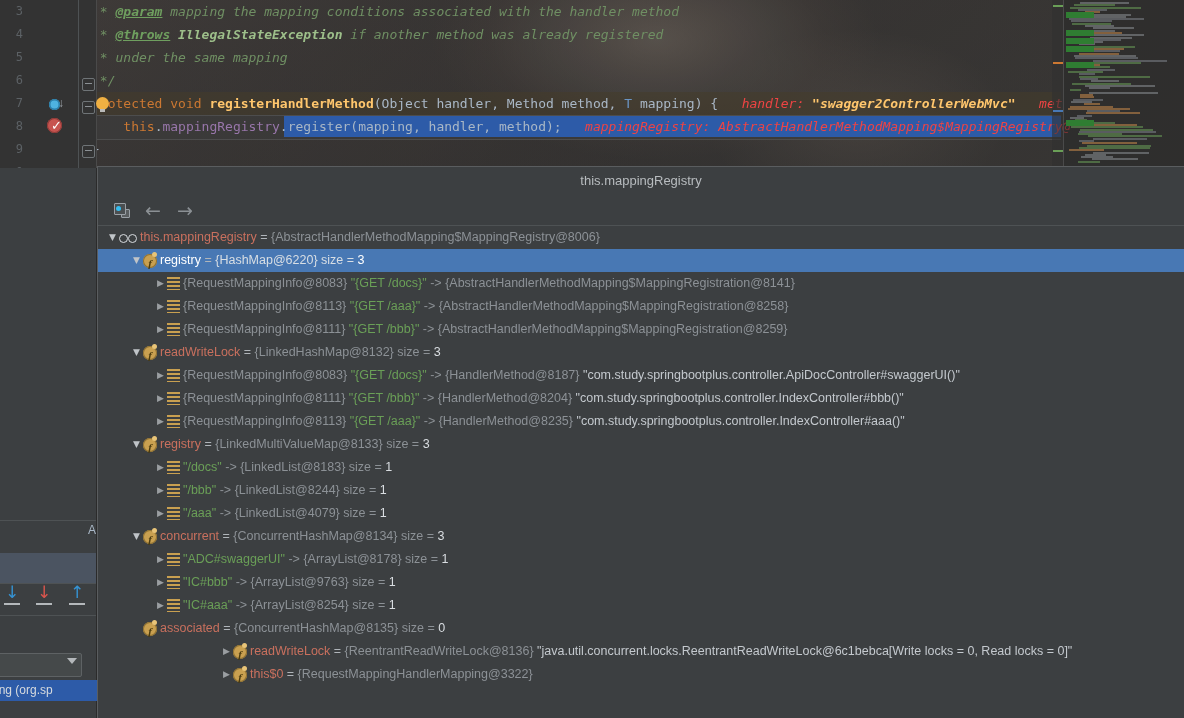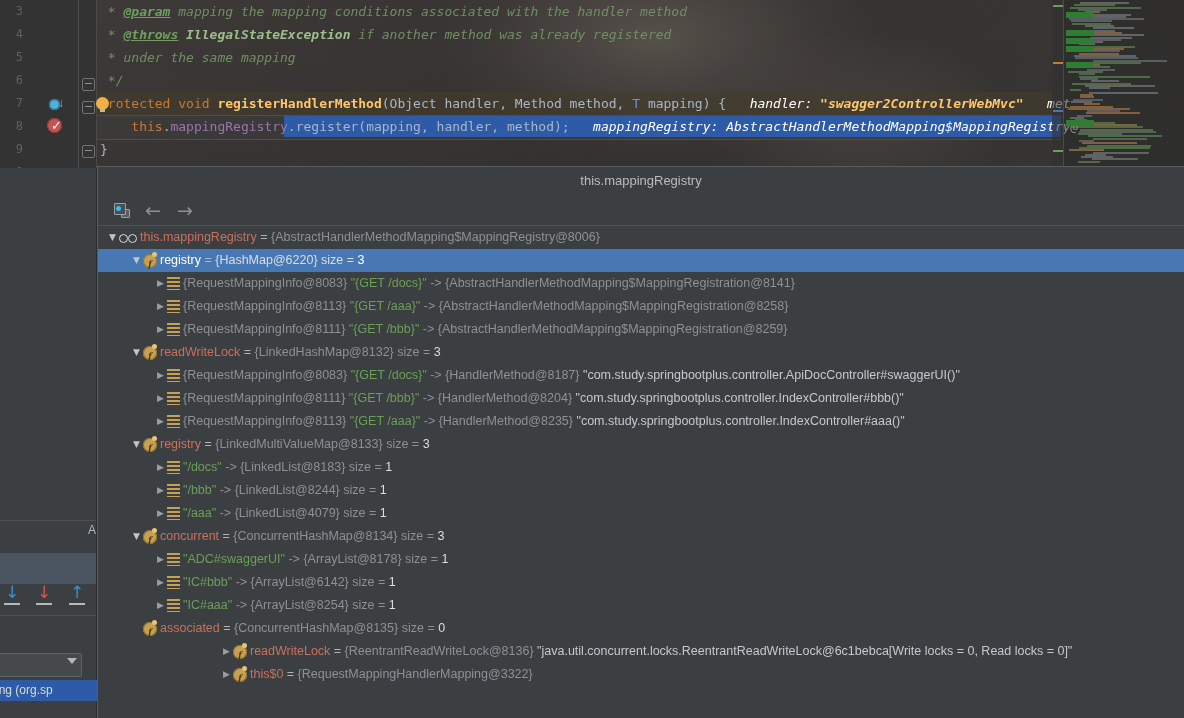--- a/index.html
+++ b/index.html
@@ -96,35 +96,35 @@
     width: 13px; height: 13px; border-radius: 50%;
     background: #f0b042;
   }
   .bulb::after {
     content: ""; position: absolute;
     left: 4px; top: 12px; width: 5px; height: 3px;
     background: #b9b9b9;
   }
 
   .code {
-    position: absolute; left: 100px; top: 0;
+    position: absolute; left: 92px; top: 0;
     font-family: "DejaVu Sans Mono", monospace;
     font-size: 13px; line-height: 23px;
     white-space: pre;
   }
   .code .ln { height: 23px; }
   .cm { color: #6f8f63; font-style: italic; }
   .cm-tag { color: #6f9f5f; font-weight: bold; font-style: italic; text-decoration: underline; }
   .cm-b { color: #9dbf8a; font-style: italic; font-weight: bold; }
   .kw { color: #cc7832; }
   .mname { color: #ffc66d; font-weight: bold; }
   .pl { color: #a9b7c6; }
   .fld { color: #9876aa; }
   .gen { color: #6a95c4; }
-  .hint { color: #ffffff; font-style: italic; }
+  .hint { color: #ef4444; font-style: italic; }
   .str { color: #ffc66d; font-style: italic; font-weight: bold; }
 
   .line-hl {
     position: absolute; left: 96px; width: 1088px; height: 23px;
     background: rgba(62,62,62,0.55);
     border-top: 1px solid #4d4d4d;
     border-bottom: 1px solid #4d4d4d;
   }
   .sel-band {
     position: absolute; height: 21px;
@@ -519,21 +519,21 @@
         <div class="row"><span style="display: inline-block; width: 32px;"></span><span class="tw">▼</span><span class="ic ic-field"></span><span class="fieldname">readWriteLock</span><span class="eq"> = </span><span class="dim">{LinkedHashMap@8132}</span><span class="dim">  size = </span><span class="sizeval">3</span></div>
         <div class="row"><span style="display: inline-block; width: 56px;"></span><span class="tw collapsed">▶</span><span class="ic ic-entry"></span><span class="dim">{RequestMappingInfo@8083} </span><span class="strval">"{GET /docs}"</span><span class="dim"> -&gt; </span><span class="dim">{HandlerMethod@8187} </span><span class="objstr">"com.study.springbootplus.controller.ApiDocController#swaggerUI()"</span></div>
         <div class="row"><span style="display: inline-block; width: 56px;"></span><span class="tw collapsed">▶</span><span class="ic ic-entry"></span><span class="dim">{RequestMappingInfo@8111} </span><span class="strval">"{GET /bbb}"</span><span class="dim"> -&gt; </span><span class="dim">{HandlerMethod@8204} </span><span class="objstr">"com.study.springbootplus.controller.IndexController#bbb()"</span></div>
         <div class="row"><span style="display: inline-block; width: 56px;"></span><span class="tw collapsed">▶</span><span class="ic ic-entry"></span><span class="dim">{RequestMappingInfo@8113} </span><span class="strval">"{GET /aaa}"</span><span class="dim"> -&gt; </span><span class="dim">{HandlerMethod@8235} </span><span class="objstr">"com.study.springbootplus.controller.IndexController#aaa()"</span></div>
         <div class="row"><span style="display: inline-block; width: 32px;"></span><span class="tw">▼</span><span class="ic ic-field"></span><span class="fieldname">registry</span><span class="eq"> = </span><span class="dim">{LinkedMultiValueMap@8133}</span><span class="dim">  size = </span><span class="sizeval">3</span></div>
         <div class="row"><span style="display: inline-block; width: 56px;"></span><span class="tw collapsed">▶</span><span class="ic ic-entry"></span><span class="strval">"/docs"</span><span class="dim"> -&gt; </span><span class="dim">{LinkedList@8183}</span><span class="dim">  size = </span><span class="sizeval">1</span></div>
         <div class="row"><span style="display: inline-block; width: 56px;"></span><span class="tw collapsed">▶</span><span class="ic ic-entry"></span><span class="strval">"/bbb"</span><span class="dim"> -&gt; </span><span class="dim">{LinkedList@8244}</span><span class="dim">  size = </span><span class="sizeval">1</span></div>
         <div class="row"><span style="display: inline-block; width: 56px;"></span><span class="tw collapsed">▶</span><span class="ic ic-entry"></span><span class="strval">"/aaa"</span><span class="dim"> -&gt; </span><span class="dim">{LinkedList@4079}</span><span class="dim">  size = </span><span class="sizeval">1</span></div>
         <div class="row"><span style="display: inline-block; width: 32px;"></span><span class="tw">▼</span><span class="ic ic-field"></span><span class="fieldname">concurrent</span><span class="eq"> = </span><span class="dim">{ConcurrentHashMap@8134}</span><span class="dim">  size = </span><span class="sizeval">3</span></div>
         <div class="row"><span style="display: inline-block; width: 56px;"></span><span class="tw collapsed">▶</span><span class="ic ic-entry"></span><span class="strval">"ADC#swaggerUI"</span><span class="dim"> -&gt; </span><span class="dim">{ArrayList@8178}</span><span class="dim">  size = </span><span class="sizeval">1</span></div>
-        <div class="row"><span style="display: inline-block; width: 56px;"></span><span class="tw collapsed">▶</span><span class="ic ic-entry"></span><span class="strval">"IC#bbb"</span><span class="dim"> -&gt; </span><span class="dim">{ArrayList@6142}</span><span class="dim">  size = </span><span class="sizeval">1</span></div>
+        <div class="row"><span style="display: inline-block; width: 56px;"></span><span class="tw collapsed">▶</span><span class="ic ic-entry"></span><span class="strval">"IC#bbb"</span><span class="dim"> -&gt; </span><span class="dim">{ArrayList@9763}</span><span class="dim">  size = </span><span class="sizeval">1</span></div>
         <div class="row"><span style="display: inline-block; width: 56px;"></span><span class="tw collapsed">▶</span><span class="ic ic-entry"></span><span class="strval">"IC#aaa"</span><span class="dim"> -&gt; </span><span class="dim">{ArrayList@8254}</span><span class="dim">  size = </span><span class="sizeval">1</span></div>
         <div class="row"><span style="display: inline-block; width: 32px;"></span><span class="tw empty">&nbsp;</span><span class="ic ic-field"></span><span class="fieldname">associated</span><span class="eq"> = </span><span class="dim">{ConcurrentHashMap@8135}</span><span class="dim">  size = </span><span class="sizeval">0</span></div>
         <div class="row"><span style="display: inline-block; width: 122px;"></span><span class="tw collapsed">▶</span><span class="ic ic-field"></span><span class="fieldname">readWriteLock</span><span class="eq"> = </span><span class="dim">{ReentrantReadWriteLock@8136} </span><span class="objstr">"java.util.concurrent.locks.ReentrantReadWriteLock@6c1bebca[Write locks = 0, Read locks = 0]"</span></div>
         <div class="row"><span style="display: inline-block; width: 122px;"></span><span class="tw collapsed">▶</span><span class="ic ic-field"></span><span class="fieldname">this$0</span><span class="eq"> = </span><span class="dim">{RequestMappingHandlerMapping@3322}</span></div>
       </div>
 
   </div>
 
 </div>
 

